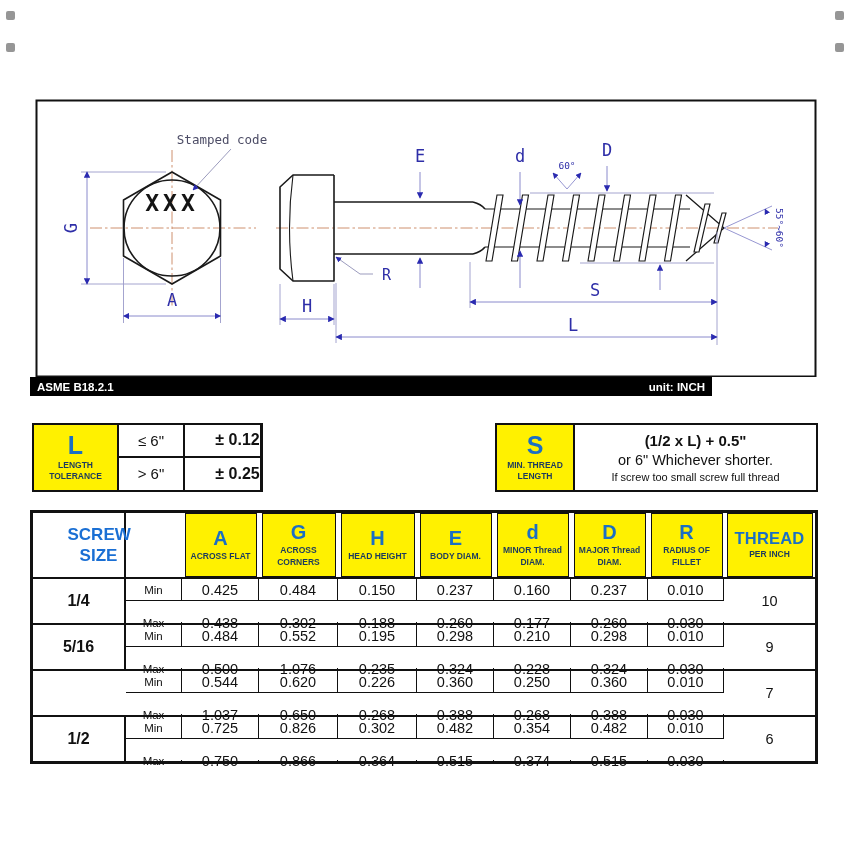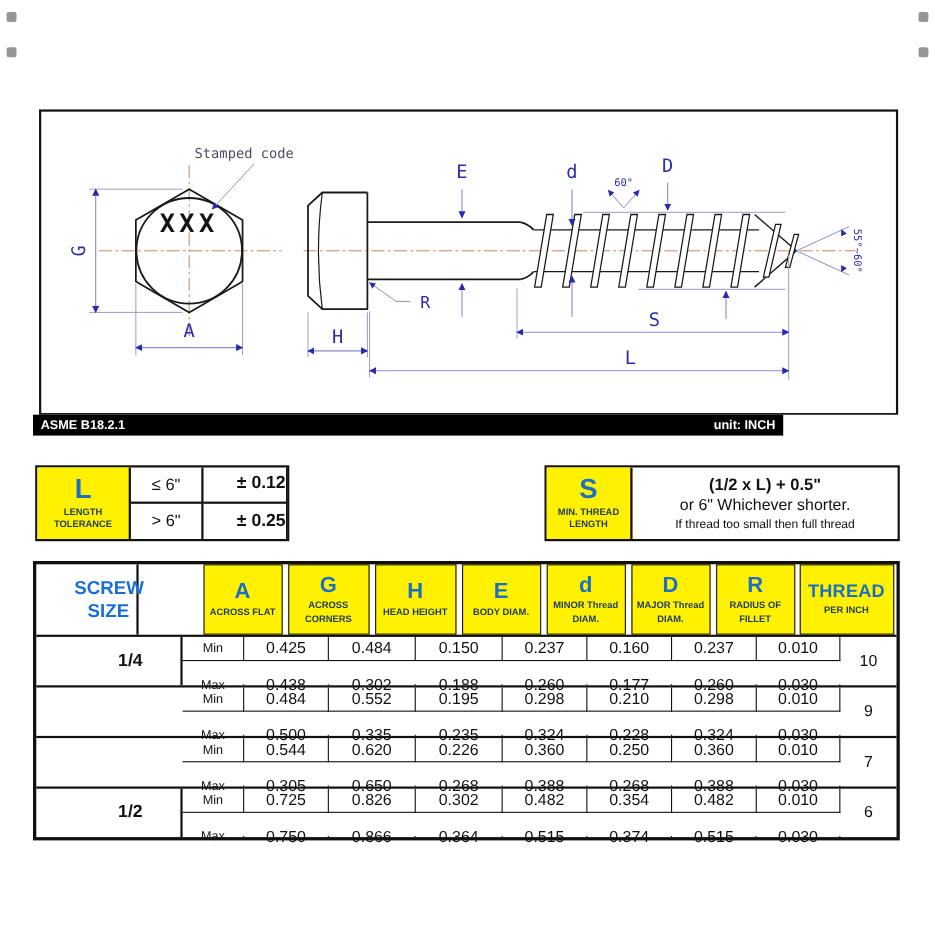--- a/index.html
+++ b/index.html
@@ -45,21 +45,21 @@
   }
   .corner span{width:62px;}
   .chipwrap{padding:0 2.5px;display:flex;}
   .chip{
     flex:1;background:#FFF100;border:1.7px solid #111;box-sizing:border-box;
     display:flex;flex-direction:column;align-items:center;justify-content:center;text-align:center;
   }
   .chip .sym{color:#1B6FC4;font-weight:bold;font-size:20px;line-height:1;}
   .chip .sym.small{font-size:16.5px;letter-spacing:.2px;}
   .chip .cap{color:#1C3A5E;font-weight:bold;font-size:8.5px;line-height:1.3;margin-top:3px;width:70px;}
-  .group{grid-template-rows:22px 22px;border-top:2px solid #111;padding-left:40px;}
+  .group{grid-template-rows:22px 22px;border-top:2px solid #111;}
   .group.first{border-top:none;}
   .cell{display:flex;align-items:center;justify-content:center;}
   .size{grid-column:1;grid-row:1/3;font-weight:bold;font-size:16px;border-right:2px solid #111;}
   .mm{grid-column:2;font-size:11.5px;border-right:1.7px solid #111;}
   .val{font-size:14.5px;border-right:1.7px solid #111;}
   .v1{grid-column:3}.v2{grid-column:4}.v3{grid-column:5}.v4{grid-column:6}
   .v5{grid-column:7}.v6{grid-column:8}.v7{grid-column:9}
   .r1{grid-row:1;border-bottom:1.3px solid #111;}
   .r2{grid-row:2;margin-top:21px;}
   .tpi{grid-column:10;grid-row:1/3;font-size:14.5px;}
@@ -221,21 +221,21 @@
 </div>
 
 <div id="sbox" class="tolbox">
   <div class="ycell">
     <span class="sym">S</span>
     <span class="cap">MIN. THREAD LENGTH</span>
   </div>
   <div class="scontent">
     <span class="s1">(1/2 x L) + 0.5"</span>
     <span class="s2">or 6" Whichever shorter.</span>
-    <span class="s3">If thread too small then full thread</span>
+    <span class="s3">If screw too small screw full thread</span>
   </div>
 </div>
 
 <div id="spec">
 
   <div id="spec-header" class="cols">
     <div class="corner">
         <span>SCREW SIZE</span>
       </div>
     <div></div>
@@ -304,51 +304,52 @@
     <div class="cell val v1 r2">0.438</div>
     <div class="cell val v2 r2">0.302</div>
     <div class="cell val v3 r2">0.188</div>
     <div class="cell val v4 r2">0.260</div>
     <div class="cell val v5 r2">0.177</div>
     <div class="cell val v6 r2">0.260</div>
     <div class="cell val v7 r2">0.030</div>
   </div>
 
   <div class="cols group">
+    <div class="cell size">5/16</div>
     <div class="cell mm r1">Min</div>
     <div class="cell val v1 r1">0.484</div>
     <div class="cell val v2 r1">0.552</div>
     <div class="cell val v3 r1">0.195</div>
     <div class="cell val v4 r1">0.298</div>
     <div class="cell val v5 r1">0.210</div>
     <div class="cell val v6 r1">0.298</div>
     <div class="cell val v7 r1">0.010</div>
     <div class="cell tpi">9</div>
     <div class="cell mm r2">Max</div>
     <div class="cell val v1 r2">0.500</div>
-    <div class="cell val v2 r2">0.335</div>
+    <div class="cell val v2 r2">1.076</div>
     <div class="cell val v3 r2">0.235</div>
     <div class="cell val v4 r2">0.324</div>
     <div class="cell val v5 r2">0.228</div>
     <div class="cell val v6 r2">0.324</div>
     <div class="cell val v7 r2">0.030</div>
   </div>
 
   <div class="cols group">
     <div class="cell mm r1">Min</div>
     <div class="cell val v1 r1">0.544</div>
     <div class="cell val v2 r1">0.620</div>
     <div class="cell val v3 r1">0.226</div>
     <div class="cell val v4 r1">0.360</div>
     <div class="cell val v5 r1">0.250</div>
     <div class="cell val v6 r1">0.360</div>
     <div class="cell val v7 r1">0.010</div>
     <div class="cell tpi">7</div>
     <div class="cell mm r2">Max</div>
-    <div class="cell val v1 r2">0.305</div>
+    <div class="cell val v1 r2">1.037</div>
     <div class="cell val v2 r2">0.650</div>
     <div class="cell val v3 r2">0.268</div>
     <div class="cell val v4 r2">0.388</div>
     <div class="cell val v5 r2">0.268</div>
     <div class="cell val v6 r2">0.388</div>
     <div class="cell val v7 r2">0.030</div>
   </div>
 
   <div class="cols group">
     <div class="cell size">1/2</div>

